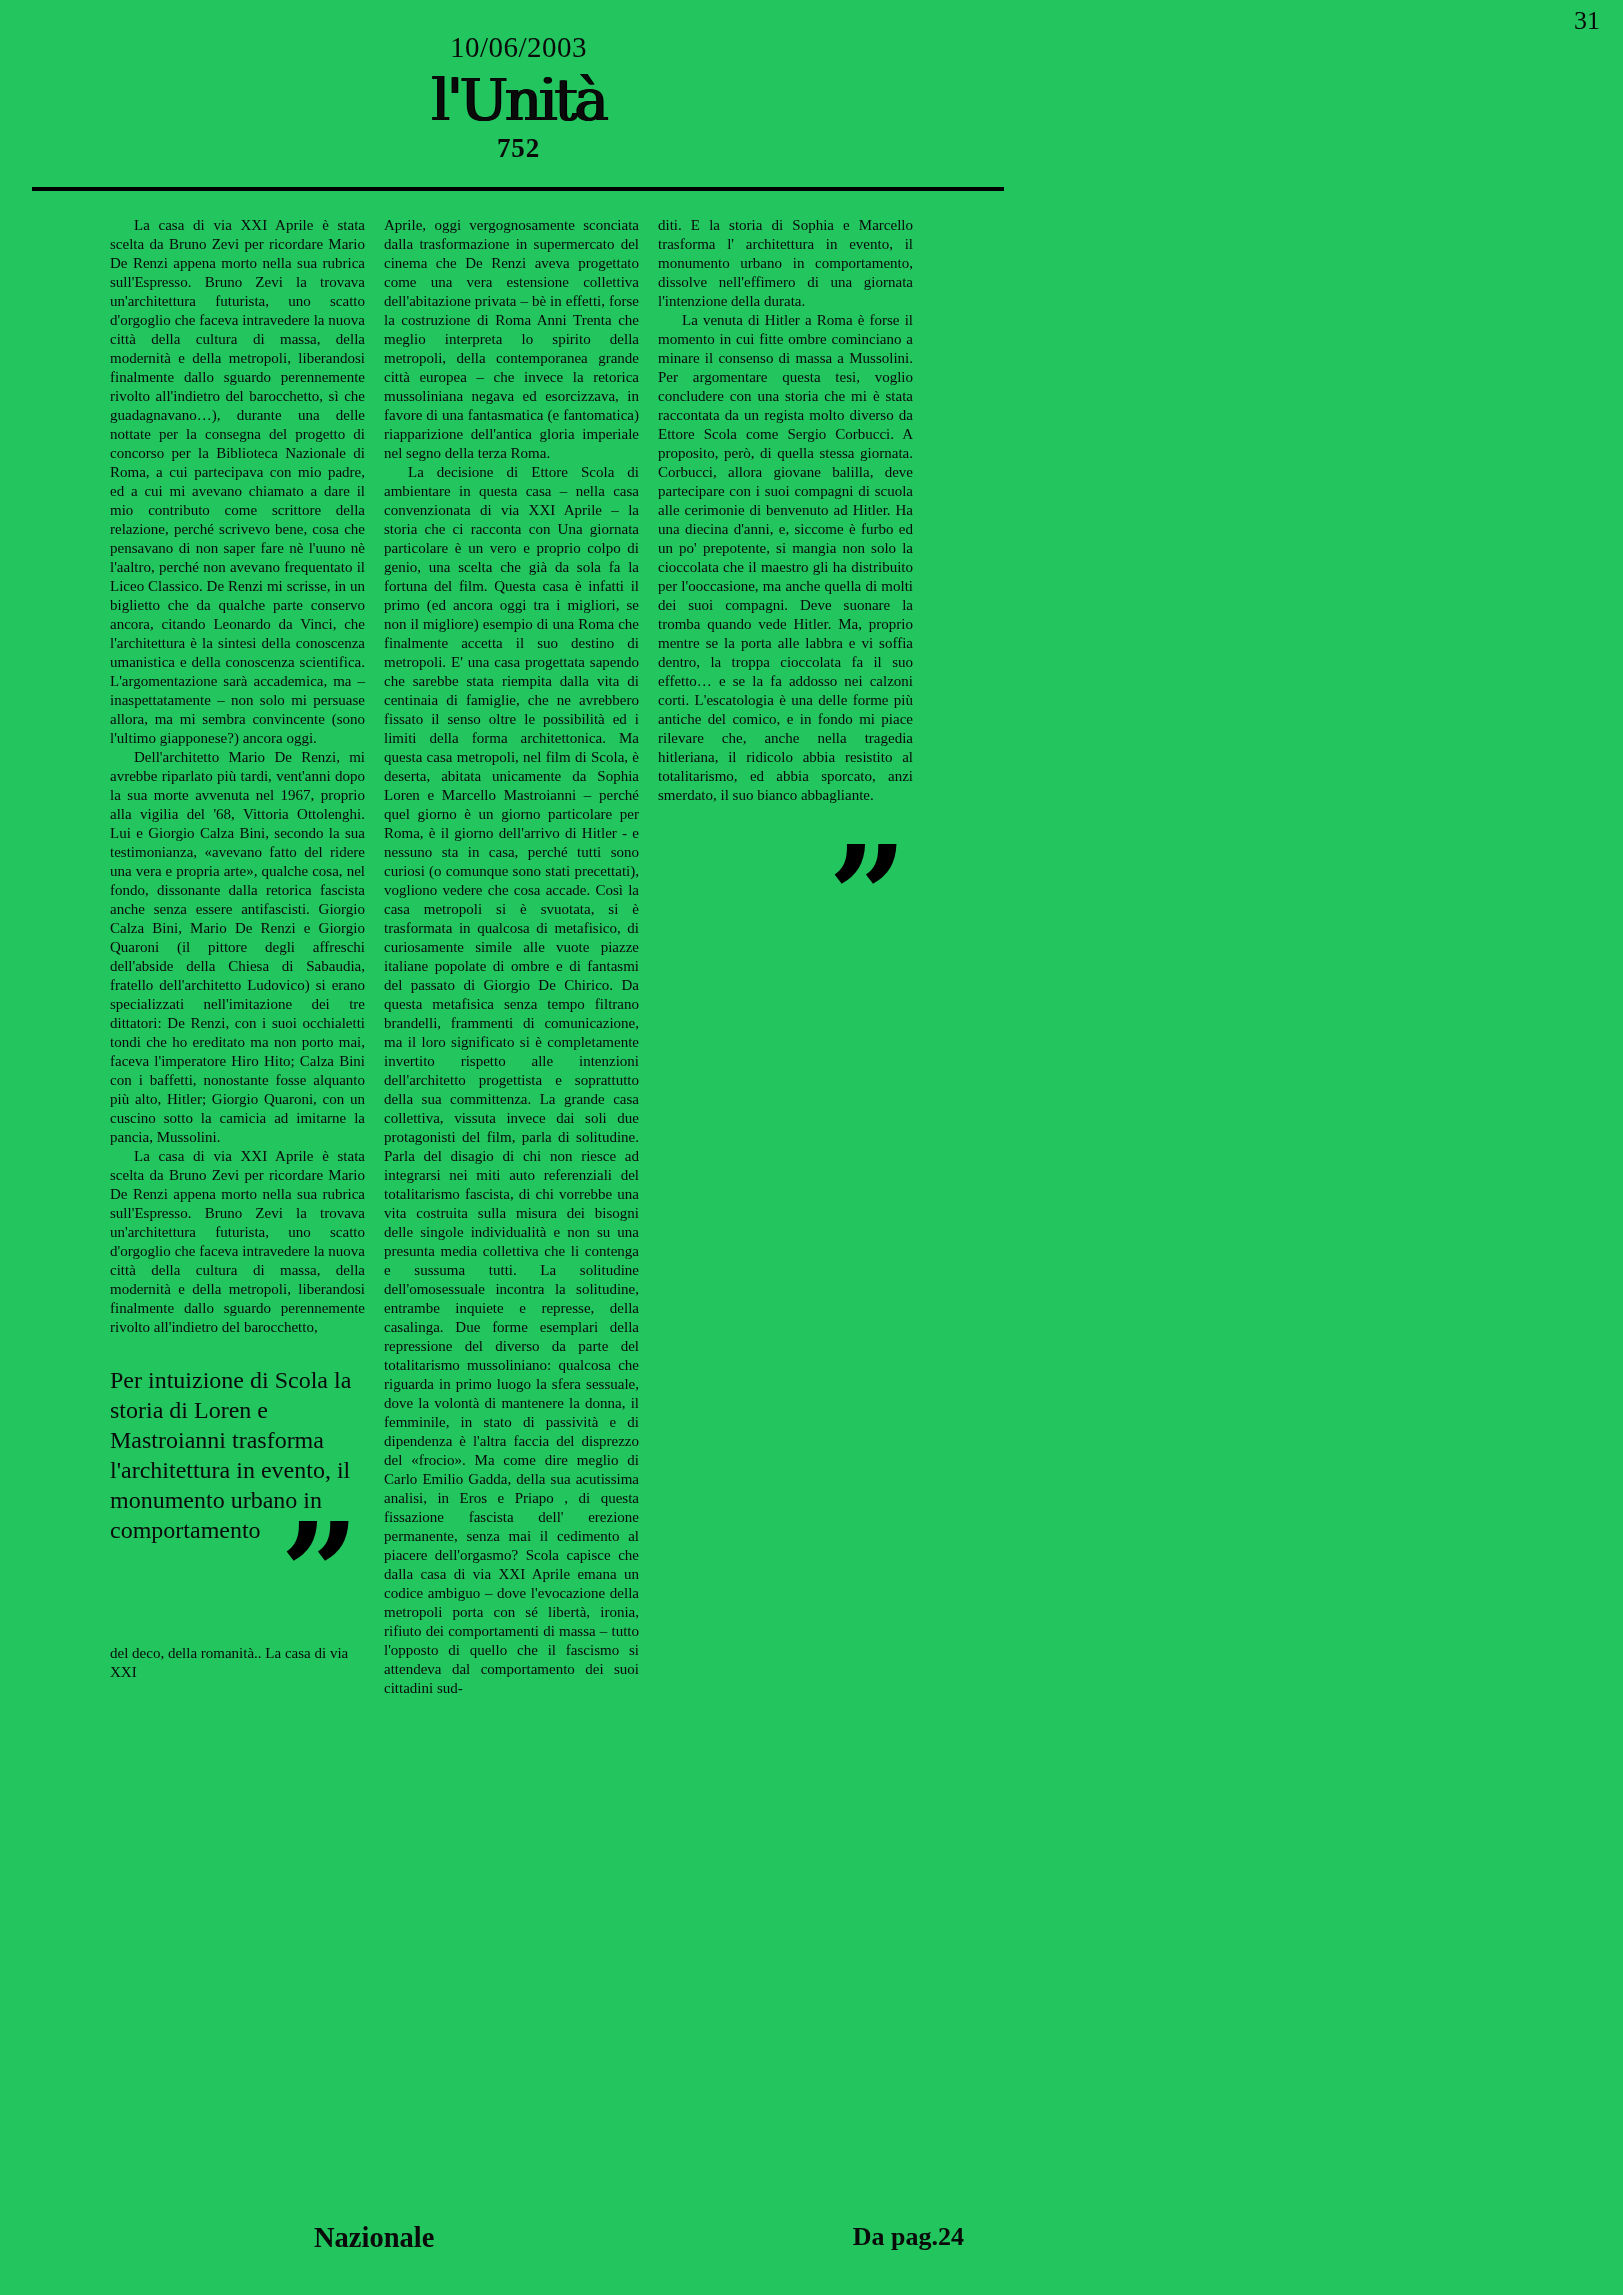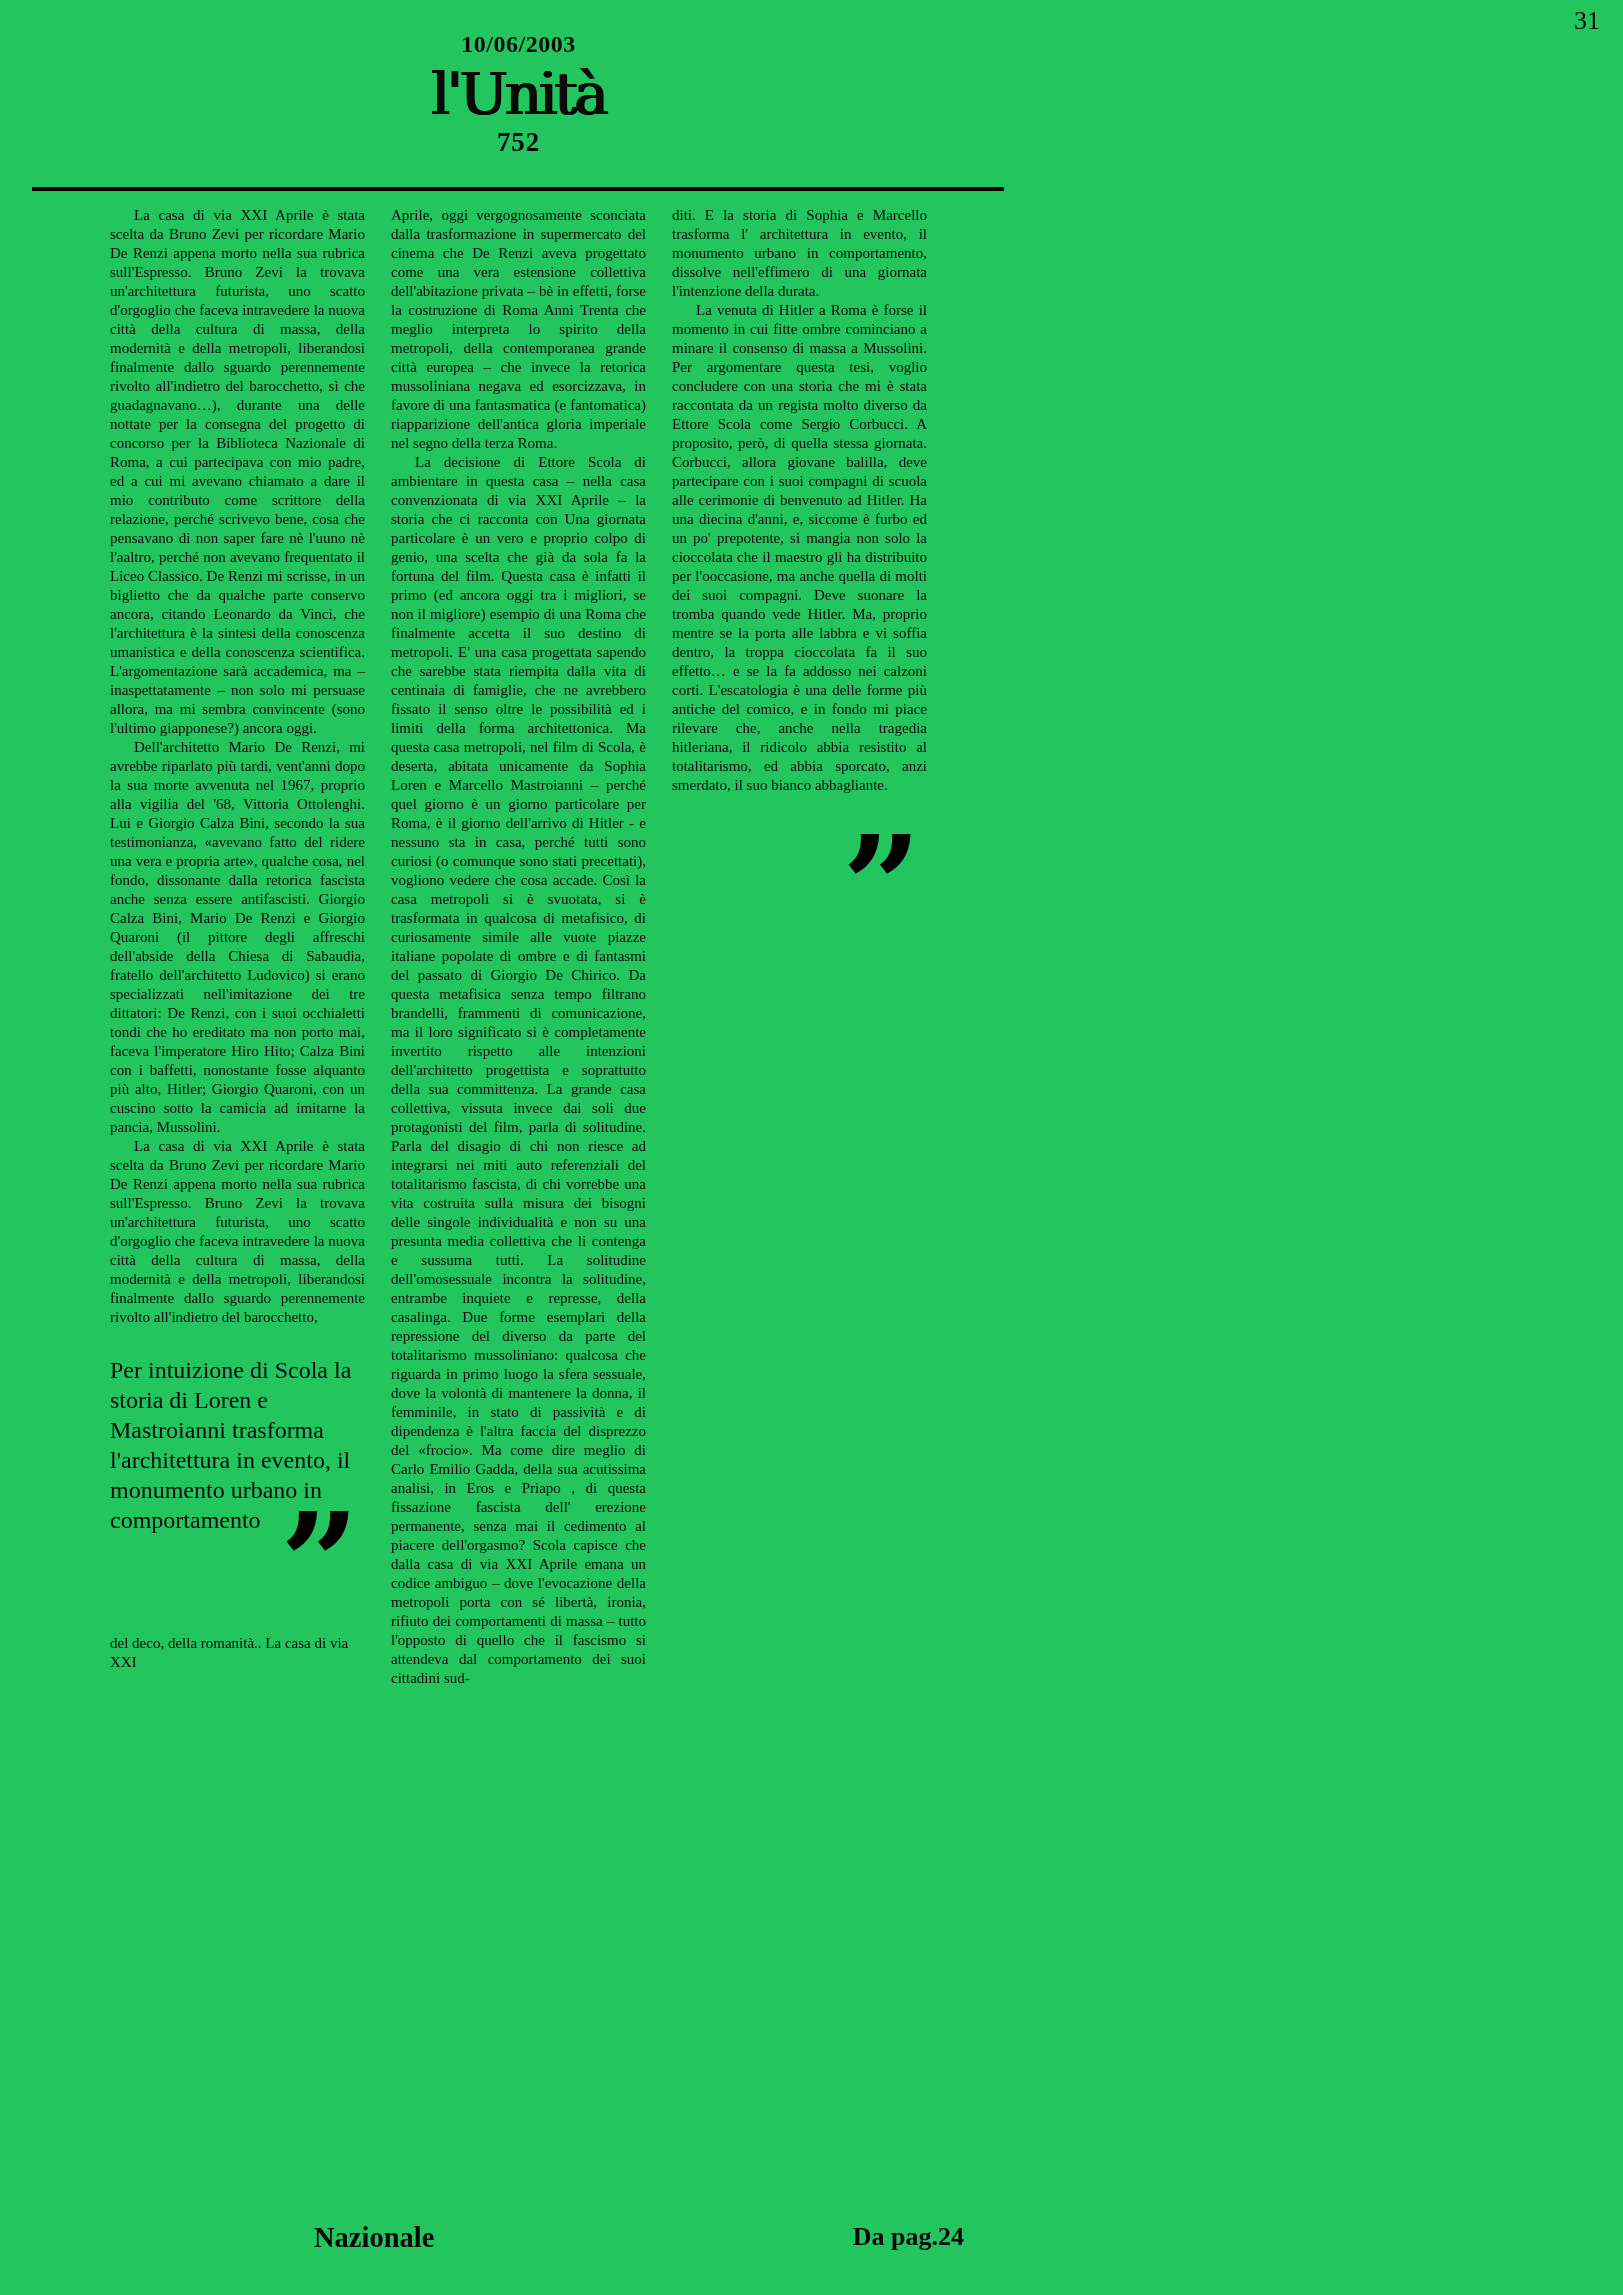--- a/index.html
+++ b/index.html
@@ -2,29 +2,29 @@
 <html lang="it" style="font-size:14.7px"><head>
 <meta charset="utf-8">
 <style>
   html,body{margin:0;padding:0;background:#ffffff;}
   .page{
     position:relative;width:1624px;height:2296px;background:#22c55e;
     font-family:"Liberation Serif","DejaVu Serif",serif;color:#0a0a0a;overflow:hidden;
   }
   .page-number{position:absolute;top:5.5px;right:24px;font-size:26px;}
   .masthead{position:absolute;top:31px;left:110px;width:817px;text-align:center;}
-  .date{font-size:24px;font-weight:bold;letter-spacing:0.5px;}
+  .date{font-size:29px;font-weight:normal;letter-spacing:0.5px;}
   .logo{
     font-size:57px;font-weight:normal;line-height:1.0;letter-spacing:-2.8px;margin-top:8px;
     text-shadow:1.4px 0 #000,-0.9px 0 #000;
     font-family:"DejaVu Serif","Liberation Serif",serif;
   }
   .issue{font-size:27px;font-weight:bold;margin-top:3.7px;letter-spacing:0.9px;}
   .rule{position:absolute;top:187px;left:32px;width:972px;height:3.7px;background:#000;}
-  .columns{position:absolute;top:206px;left:110px;width:817px;display:flex;gap:26px;}
+  .columns{position:absolute;top:216px;left:110px;width:817px;display:flex;gap:19px;}
   .col{width:255px;flex:0 0 255px;font-size:15px;line-height:19px;text-align:justify;hyphens:auto;}
   .col p{margin:0;}
   p.ind{text-indent:24px;}
   .pullquote{
     position:relative;margin-top:27.5px;font-size:24px;line-height:30px;
     text-align:left;padding-bottom:68px;padding-right:1.8px;hyphens:none;
   }
   .bigquote{
     position:absolute;right:5.5px;bottom:-16.5px;
     font-size:138px;line-height:110px;height:110px;

